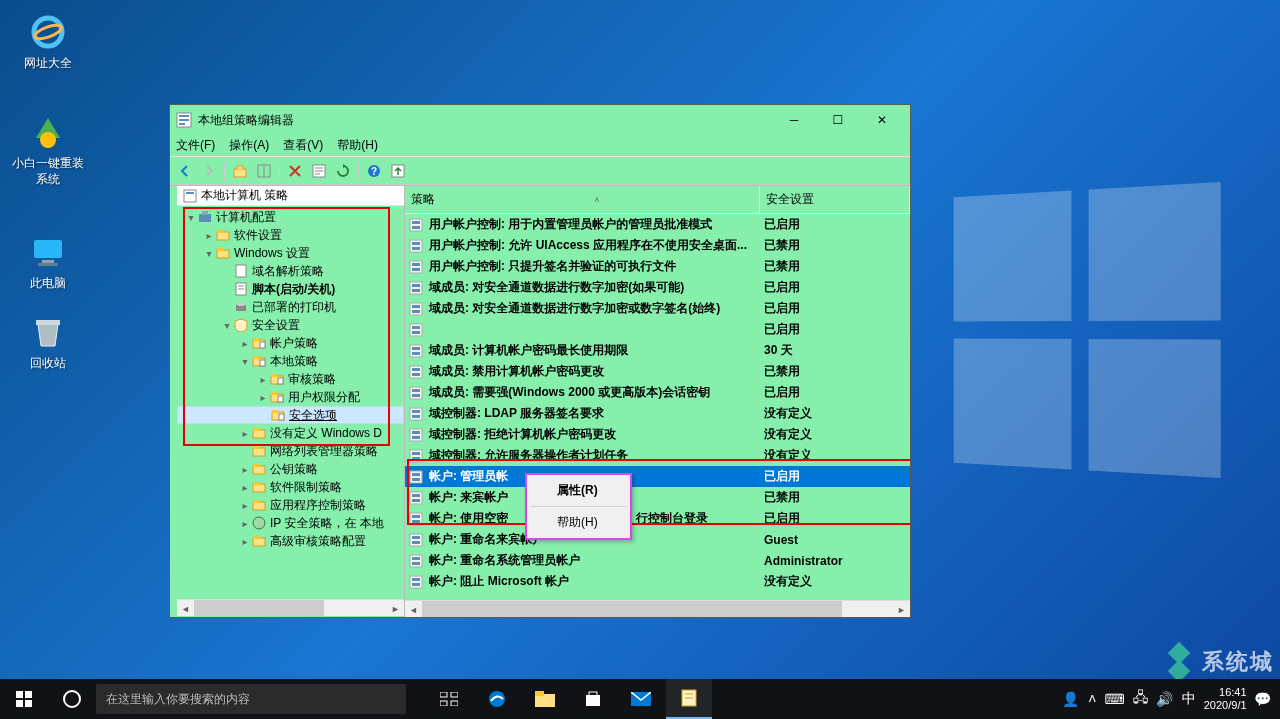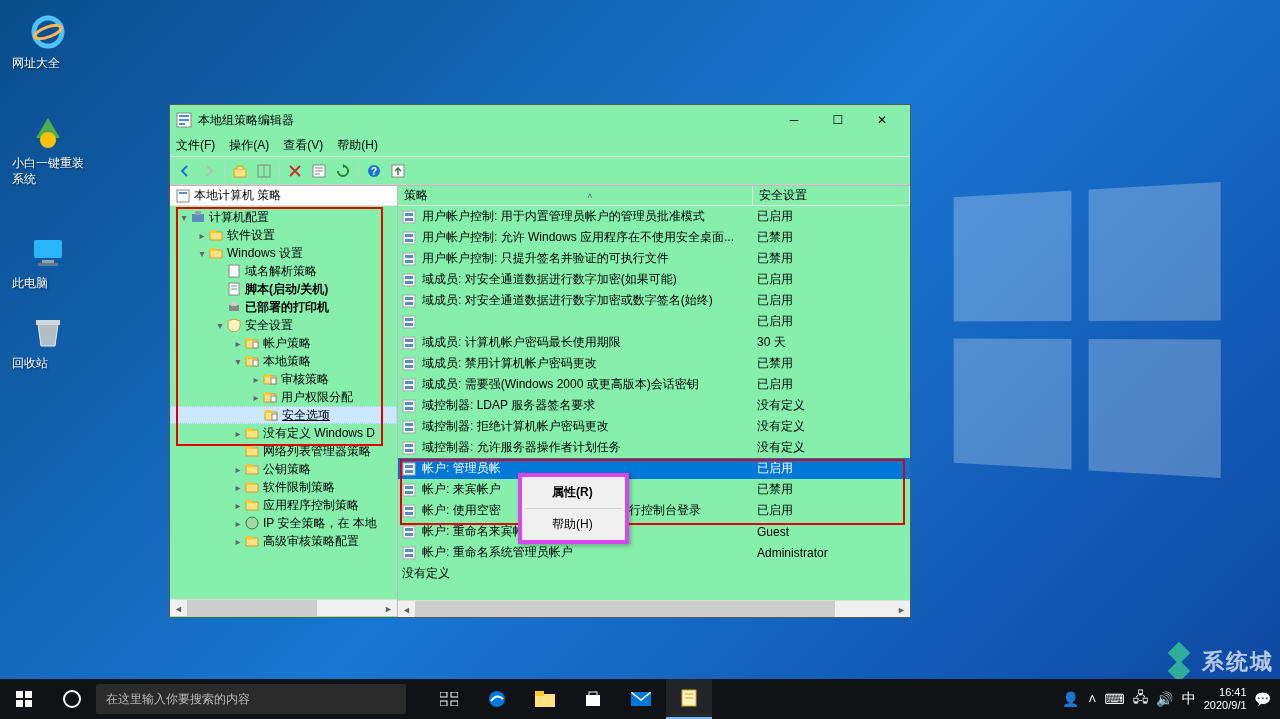--- a/index.html
+++ b/index.html
@@ -3,21 +3,21 @@
 <meta charset="utf-8">
 <style>
 * { box-sizing: border-box; margin: 0; padding: 0; font-family: "Microsoft YaHei", "Segoe UI", sans-serif; }
 body { width: 1280px; height: 719px; background: linear-gradient(135deg, #0a4d8c 0%, #1976d2 50%, #0d47a1 100%); overflow: hidden; position: relative; }
 
 
 .win-logo-bg { position: absolute; right: 60px; top: 190px; width: 280px; height: 280px; display: grid; grid-template: 1fr 1fr / 1fr 1fr; gap: 18px; transform: perspective(800px) rotateY(-18deg); }
 .win-logo-bg div { background: rgba(255,255,255,0.25); }
 
 
-.desktop-icon { position: absolute; width: 72px; color: #fff; font-size: 12px; text-shadow: 1px 1px 2px rgba(0,0,0,.6); }
+.desktop-icon { position: absolute; width: 72px; text-align: center; color: #fff; font-size: 12px; text-shadow: 1px 1px 2px rgba(0,0,0,.6); }
 .desktop-icon .ico { width: 40px; height: 40px; margin: 0 auto 4px; display: flex; align-items: center; justify-content: center; font-size: 30px; }
 .desktop-icon .label { line-height: 1.3; }
 
 
 .watermark { position: absolute; right: 6px; bottom: 40px; display: flex; align-items: center; gap: 6px; color: #fff; opacity: .7; }
 .watermark .diamond { width: 34px; height: 34px; position: relative; }
 .watermark .diamond:before, .watermark .diamond:after { content:''; position:absolute; width:16px; height:16px; background:#3dd598; transform: rotate(45deg);}
 .watermark .diamond:before{ top:0; left:9px;}
 .watermark .diamond:after{ bottom:0; left:9px;}
 .watermark .txt { font-size: 22px; font-weight: bold; letter-spacing: 2px; }
@@ -37,45 +37,45 @@
 
 .window { position: absolute; left: 169px; top: 104px; width: 742px; height: 514px; background: #86efac; border: 1px solid #5a5a5a; display: flex; flex-direction: column; font-size: 12px; color: #000; }
 .titlebar { height: 30px; display: flex; align-items: center; padding: 0 6px; }
 .titlebar .app-ico { width: 16px; height: 16px; margin-right: 6px; display: inline-flex; align-items: center; justify-content: center; }
 .titlebar .title { flex: 1; }
 .titlebar .winbtn { width: 44px; height: 30px; display: flex; align-items: center; justify-content: center; font-family: sans-serif; }
 .menubar { height: 22px; display: flex; align-items: center; padding: 0 6px; gap: 14px; border-bottom: 1px solid #e5e5e5; }
 .toolbar { height: 28px; display: flex; align-items: center; padding: 0 4px; gap: 2px; border-bottom: 1px solid #ccc; }
 .toolbar .tbtn { width: 22px; height: 22px; display: flex; align-items: center; justify-content: center; border-radius: 2px; }
 .toolbar .sep { width: 1px; height: 18px; background: #ccc; margin: 0 2px; }
-.panes { flex: 1; display: flex; overflow: hidden; border-top: 1px solid #bbb; }
+.panes { flex: 1; display: flex; overflow: hidden; border-top: 1px solid #bbb; padding-left: 7px; }
 .tree-pane { width: 228px; border-right: 1px solid #bbb; overflow: hidden; position: relative; }
 .tree-pane .header { height: 20px; background: #fff; border-bottom: 1px solid #e5e5e5; display: flex; align-items: center; padding-left: 6px; }
 .tree { padding: 2px 0 0 0; overflow: auto; height: calc(100% - 38px); }
 .tree-row { display: flex; align-items: center; height: 18px; white-space: nowrap; }
 .tree-row .twisty { width: 12px; text-align: center; color: #666; font-size: 10px; }
 .tree-row .ico { width: 16px; height: 16px; margin-right: 3px; display: inline-flex; align-items: center; justify-content: center; }
 .tree-row.selected { background: #cce8ff; border: 1px dotted #99d1ff; text-decoration: underline; }
 .red-box { position: absolute; border: 2px solid #e60000; pointer-events: none; }
 .scroll-h { height: 17px; background: #f0f0f0; border-top: 1px solid #ddd; position: relative; }
 .scroll-h .thumb { position: absolute; height: 100%; background: #cdcdcd; }
 .scroll-h .arrow { position: absolute; width: 17px; height: 17px; display: flex; align-items: center; justify-content: center; font-size: 9px; color: #606060; }
 
 .list-pane { flex: 1; display: flex; flex-direction: column; overflow: hidden; position: relative; }
-.list-header { height: 20px; display: flex; border-bottom: 1px solid #e5e5e5; font-size: 12px; }
+.list-header { height: 28px; display: flex; border-bottom: 1px solid #e5e5e5; font-size: 12px; }
 .list-header .col { padding-left: 6px; display: flex; align-items: center; border-right: 1px solid #e5e5e5; }
-.list-body { flex: 1; overflow: hidden; }
+.list-body { flex: 1; overflow: hidden; font-weight: bold; }
 .list-row { display: flex; height: 21px; align-items: center; }
 .list-row.selected { background: #0078d7; color: #fff; }
 .list-row .c1 { width: 355px; padding-left: 4px; display: flex; align-items: center; overflow: hidden; white-space: nowrap; text-overflow: ellipsis; }
 .list-row .c2 { flex: 1; padding-left: 4px; }
 .list-row .ico { width: 16px; margin-right: 4px; display: inline-flex; color: #888; }
 
 
-.context-menu { position: absolute; background: #f0f0f0; border: 4px solid #d946ef; box-shadow: 2px 2px 4px rgba(0,0,0,.25); font-size: 12px; padding: 2px; }
+.context-menu { position: absolute; background: #f0f0f0; border: 2px solid #d946ef; box-shadow: 2px 2px 4px rgba(0,0,0,.25); font-size: 12px; padding: 2px; }
 .context-menu .item { padding: 5px 30px 5px 28px; white-space: nowrap; }
 .context-menu .item.bold { font-weight: bold; }
 .context-menu .sep { height: 1px; background: #d0d0d0; margin: 2px 1px; }
 
 
 svg { display: block; }
 </style>
 </head>
 <body>
 
@@ -265,21 +265,21 @@
             <span class="twisty"> </span>
             <span class="ico">
               <svg width="14" height="14">
                 <rect x="2" y="1" width="10" height="12" fill="#fff" stroke="#888"></rect>
                 <line x1="4" y1="4" x2="10" y2="4" stroke="#888"></line>
                 <line x1="4" y1="7" x2="10" y2="7" stroke="#888"></line>
               </svg>
             </span>
             <span>脚本(启动/关机)</span>
           </div>
-          <div class="tree-row" style="padding-left: 44px; font-weight: bold;">
+          <div class="tree-row" style="padding-left: 44px;">
             <span class="twisty"> </span>
             <span class="ico">
               <svg width="14" height="14">
                 <rect x="2" y="5" width="10" height="6" fill="#888"></rect>
                 <rect x="4" y="2" width="6" height="4" fill="#ccc"></rect>
               </svg>
             </span>
             <span>已部署的打印机</span>
           </div>
           <div class="tree-row" style="padding-left: 44px;">
@@ -448,21 +448,21 @@
           </div>
           <div class="list-row">
             <div class="c1">
               <span class="ico">
                 <svg width="14" height="14">
                   <rect x="1" y="1" width="12" height="12" fill="#f5f5f5" stroke="#aaa"></rect>
                   <rect x="3" y="3" width="8" height="3" fill="#5b8db8"></rect>
                   <rect x="3" y="8" width="8" height="3" fill="#5b8db8"></rect>
                 </svg>
               </span>
-              <span>用户帐户控制: 允许 Windows 应用程序在不使用安全桌面...</span>
+              <span>用户帐户控制: 允许 UIAccess 应用程序在不使用安全桌面...</span>
             </div>
             <div class="c2">已禁用</div>
           </div>
           <div class="list-row">
             <div class="c1">
               <span class="ico">
                 <svg width="14" height="14">
                   <rect x="1" y="1" width="12" height="12" fill="#f5f5f5" stroke="#aaa"></rect>
                   <rect x="3" y="3" width="8" height="3" fill="#5b8db8"></rect>
                   <rect x="3" y="8" width="8" height="3" fill="#5b8db8"></rect>
@@ -648,20 +648,30 @@
                   <rect x="1" y="1" width="12" height="12" fill="#f5f5f5" stroke="#aaa"></rect>
                   <rect x="3" y="3" width="8" height="3" fill="#5b8db8"></rect>
                   <rect x="3" y="8" width="8" height="3" fill="#5b8db8"></rect>
                 </svg>
               </span>
               <span>帐户: 重命名系统管理员帐户</span>
             </div>
             <div class="c2">Administrator</div>
           </div>
           <div class="list-row">
+            <div class="c1">
+              <span class="ico">
+                <svg width="14" height="14">
+                  <rect x="1" y="1" width="12" height="12" fill="#f5f5f5" stroke="#aaa"></rect>
+                  <rect x="3" y="3" width="8" height="3" fill="#5b8db8"></rect>
+                  <rect x="3" y="8" width="8" height="3" fill="#5b8db8"></rect>
+                </svg>
+              </span>
+              <span>帐户: 阻止 Microsoft 帐户</span>
+            </div>
             <div class="c2">没有定义</div>
           </div>
         </div>
       <div class="red-box" style="left:2px; top:273px; width:505px; height:66px"></div>
       <div class="scroll-h">
         <div class="arrow" style="left:0">◄</div>
         <div class="thumb" style="left:17px; width:420px"></div>
         <div class="arrow" style="right:0">►</div>
       </div>
 

